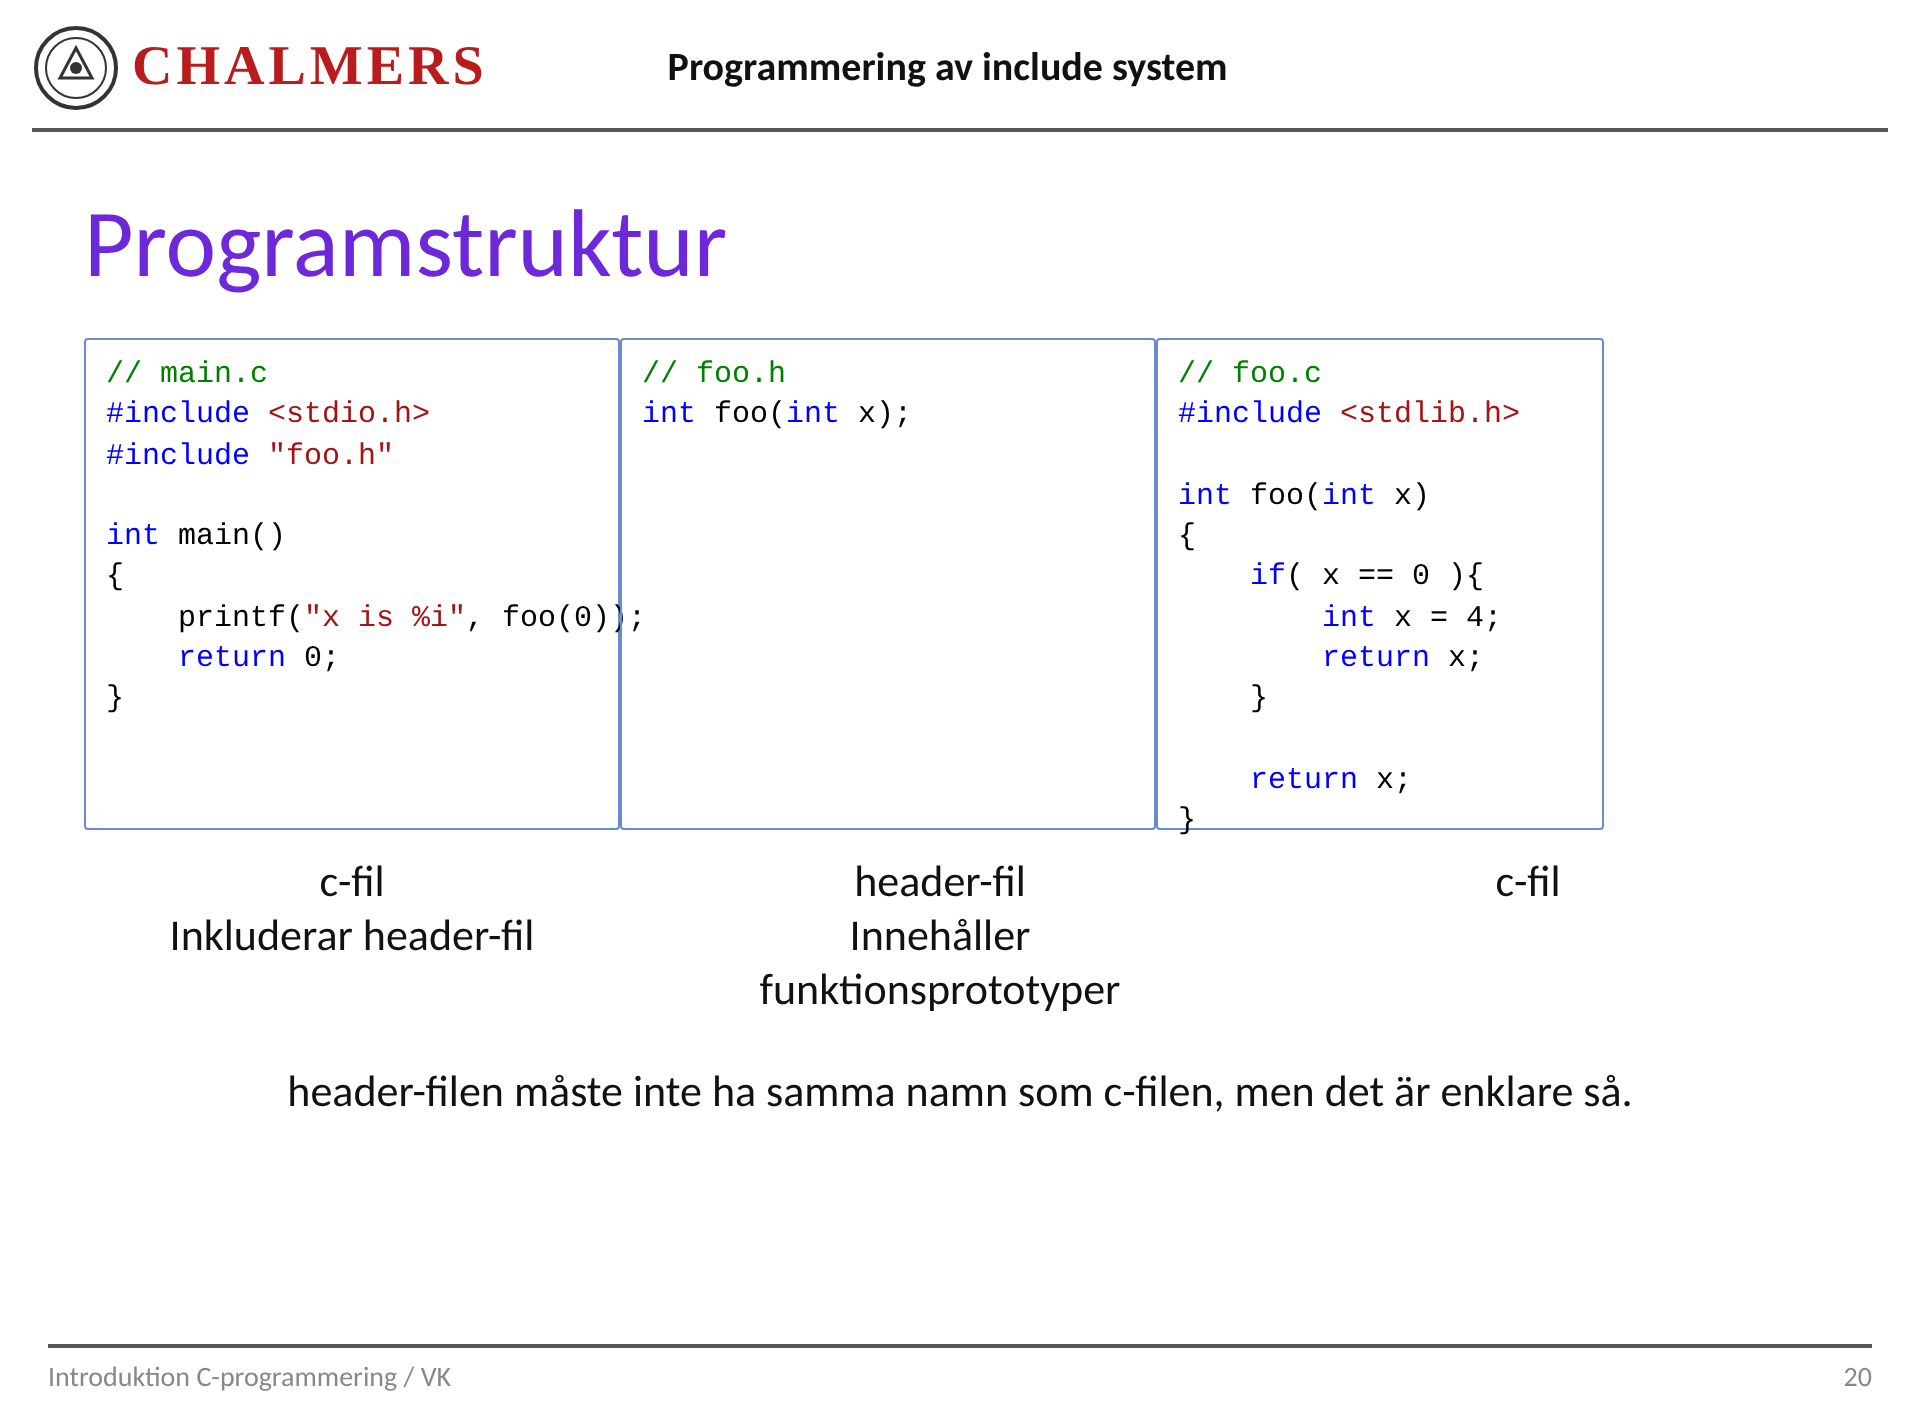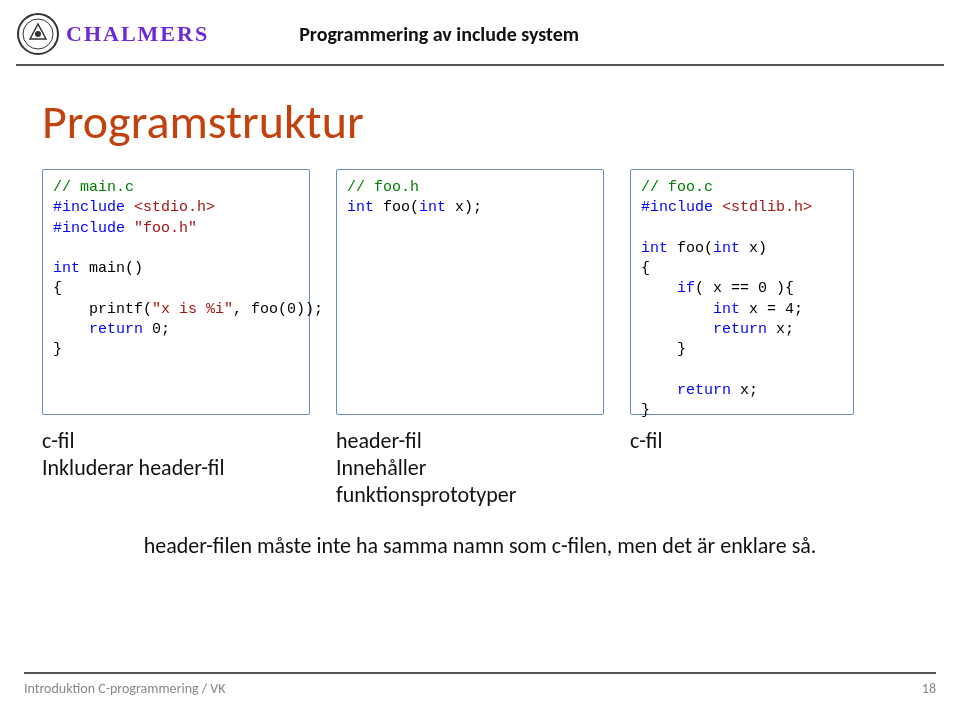--- a/index.html
+++ b/index.html
@@ -18,42 +18,41 @@
   }
   .logo-seal {
     width: 44px;
     height: 44px;
     margin-right: 6px;
   }
   .chalmers-word {
     font-family: Georgia, 'Times New Roman', serif;
     font-weight: 700;
     letter-spacing: 2px;
-    font-size: 22px;
-    color: #6d28d9;
+    font-size: 28px;
+    color: #b91c1c;
   }
   .course-title {
     font-weight: 700;
     font-size: 20px;
     color: #111;
     margin-left: 90px;
   }
   .divider-top {
     border-top: 2px solid #555;
     margin: 4px 16px 0 16px;
   }
   .main-title {
     font-size: 48px;
-    color: #c2410c;
+    color: #6d28d9;
     padding: 26px 42px 10px 42px;
     font-weight: 400;
   }
   .code-row {
     display: flex;
-    gap: 26px;
     padding: 0 42px;
     margin-top: 8px;
   }
   .code-box {
     border: 1px solid #6a8ccf;
     border-radius: 2px;
     padding: 8px 10px;
     font-family: Consolas, 'Courier New', monospace;
     font-size: 15px;
     line-height: 1.35;
@@ -68,21 +67,21 @@
   .c-brown { color: #a31515; }
   .c-plain { color: #000; }
   .labels-row {
     display: flex;
     gap: 26px;
     padding: 0 42px;
     margin-top: 12px;
   }
   .label {
     width: 268px;
-    text-align: left;
+    text-align: center;
     font-size: 22px;
     color: #111;
   }
   .label .t { display: block; }
   .note {
     text-align: center;
     font-size: 22px;
     color: #111;
     margin-top: 24px;
   }
@@ -165,15 +164,15 @@
     <span class="t">c-fil</span>
   </div>
 </div>
 
 <div class="note">header-filen måste inte ha samma namn som c-filen, men det är enklare så.</div>
 
 <div class="footer">
   <div class="divider-bot"></div>
   <div class="footer-row">
     <span>Introduktion C-programmering / VK</span>
-    <span>18</span>
+    <span>20</span>
   </div>
 </div>
 
 </body></html>

